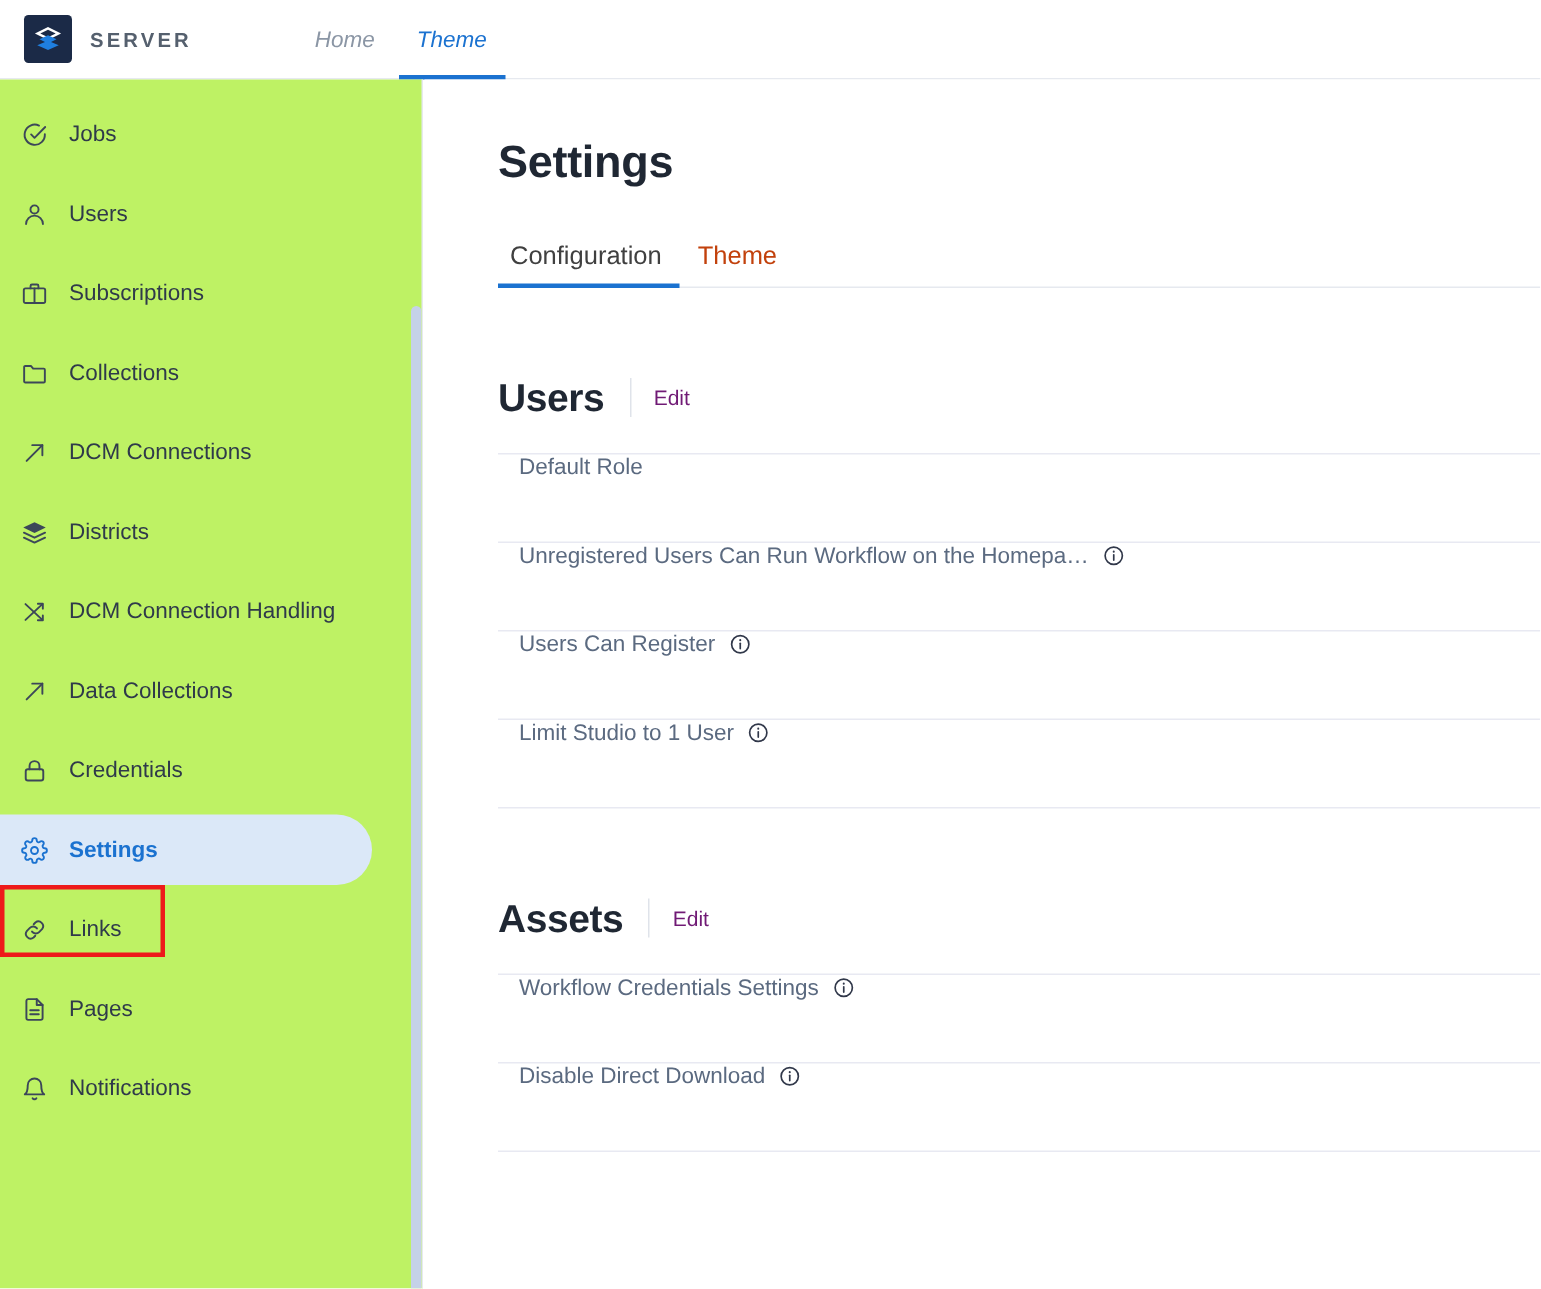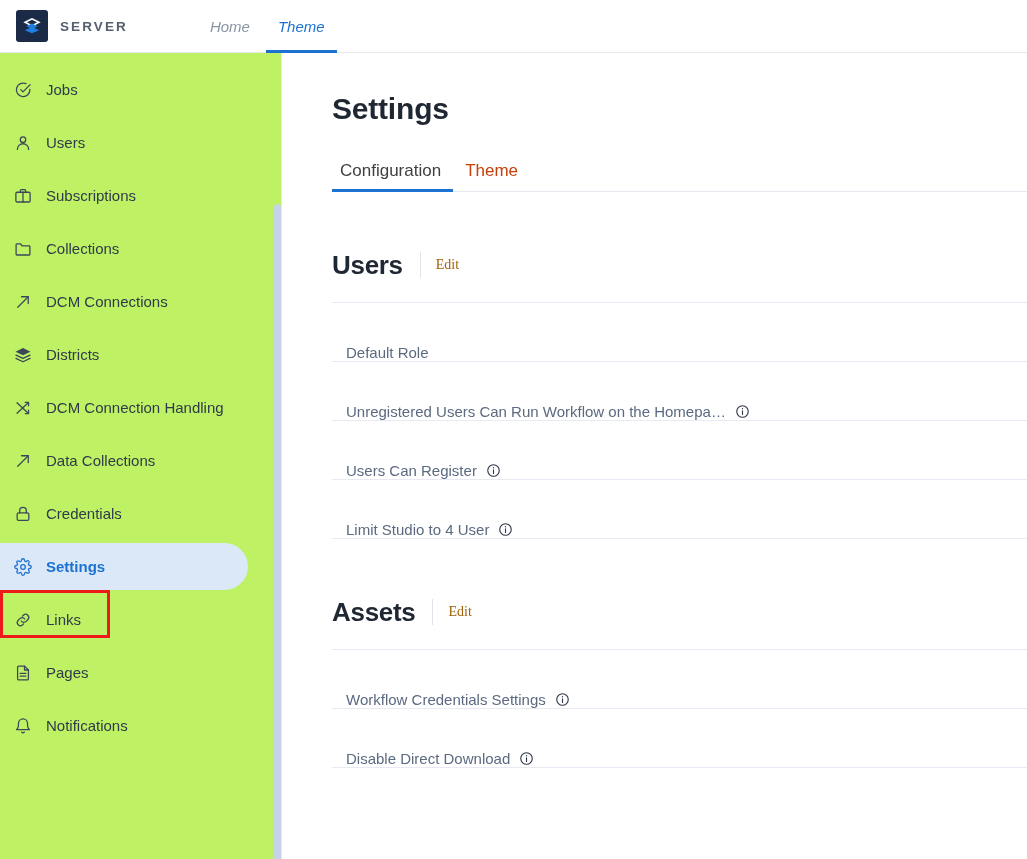--- a/index.html
+++ b/index.html
@@ -147,26 +147,26 @@
     margin-top: 50px;
   }
   .section-title {
     font-size: 26px; font-weight: bold; color: #1f2733;
     letter-spacing: -0.3px;
   }
   .section-sep {
     width: 1px; height: 26px; background: #dfe3ea; margin: 0 15px 0 17px;
   }
   .section-edit {
-    font-size: 14px; color: #a16207; cursor: pointer; user-select: none; font-family: Liberation Serif, serif;
+    font-size: 14px; color: #701a75; cursor: pointer; user-select: none;
   }
 
   .rows { margin-top: 14px; border-top: 1px solid #e8e9f2; }
   .row {
-    display: flex; align-items: flex-end;
+    display: flex; align-items: flex-start;
     height: 59px;
     border-bottom: 1px solid #e8e9f2;
   }
   .row-label {
     margin-left: 14px;
     font-size: 15px; color: #5b6a80;
     display: flex; align-items: center;
     white-space: nowrap;
   }
   .info-icon {
@@ -392,21 +392,21 @@
                   <circle cx="12" cy="7.6" r="1.1" fill="currentColor" stroke="none"></circle>
               </svg>
             </span>
           </span>
 
         </div>
 
 
         <div class="row">
           <span class="row-label">
-            <span>Limit Studio to 4 User</span>
+            <span>Limit Studio to 1 User</span>
             <span class="info-icon">
               <svg width="15" height="15" viewBox="0 0 24 24" fill="none" stroke="currentColor" stroke-width="1.8">
                 <circle cx="12" cy="12" r="9.2"></circle>
                   <path d="M12 11v5.6" stroke-linecap="round"></path>
                   <circle cx="12" cy="7.6" r="1.1" fill="currentColor" stroke="none"></circle>
               </svg>
             </span>
           </span>
         </div>
 

